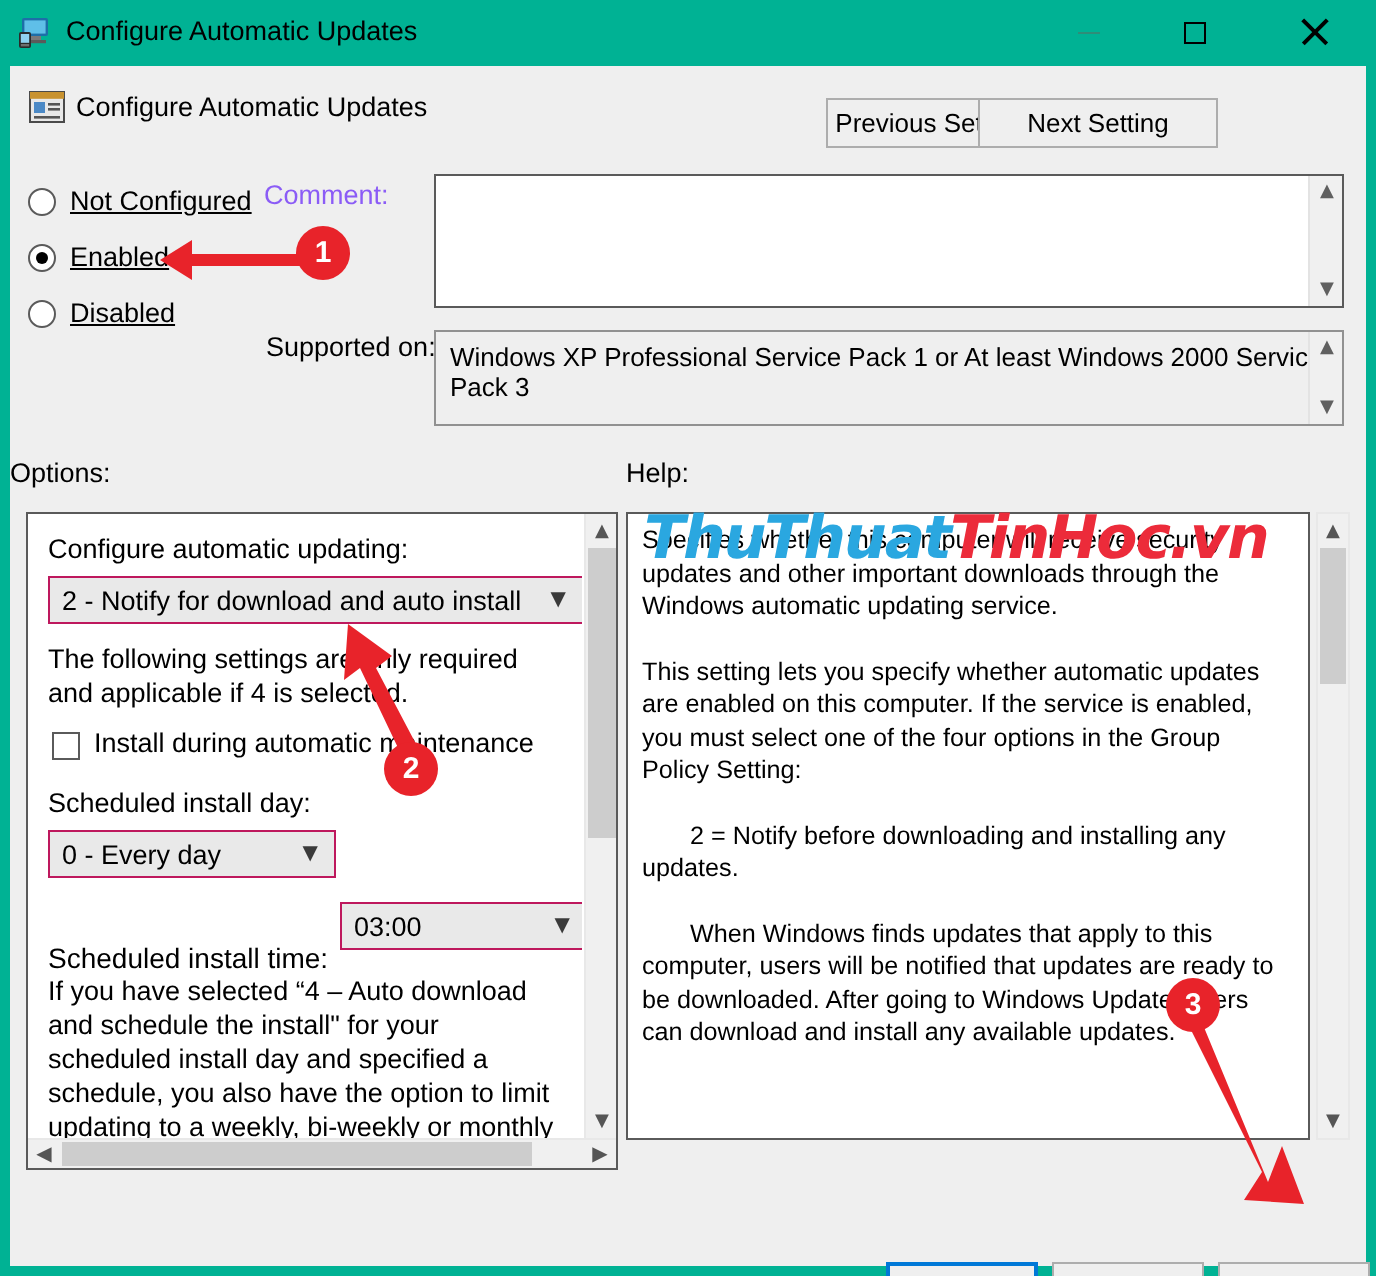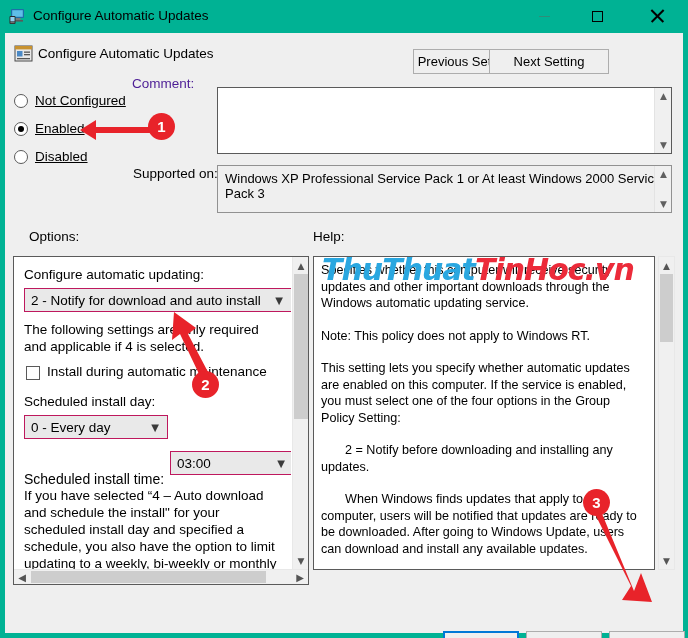--- a/index.html
+++ b/index.html
@@ -71,21 +71,21 @@
     border:1px solid #5a5a5a;background:#fff;box-sizing:border-box;
   }
   .radio-row .rb.sel:after{
     content:"";position:absolute;left:3px;top:3px;width:6px;height:6px;border-radius:50%;background:#000;
   }
   .radio-row .lbl{position:absolute;left:21px;top:0px;white-space:nowrap;text-decoration:underline;}
   .r1{top:60px;}
   .r2{top:88px;}
   .r3{top:116px;}
 
-  .lbl-comment{position:absolute;left:127px;top:43px;font-size:13.5px;color:#4c1d95;}
+  .lbl-comment{position:absolute;left:127px;top:57px;font-size:13.5px;color:#8b5cf6;}
   .lbl-supported{position:absolute;left:128px;top:133px;font-size:13.5px;color:#000;}
 
   .field-comment{
     position:absolute;left:212px;top:54px;width:455px;height:67px;
     background:#fff;border:1px solid #5a5a5a;box-sizing:border-box;
   }
   .field-supported{
     position:absolute;left:212px;top:132px;width:455px;height:48px;
     background:#efefef;border:1px solid #919191;box-sizing:border-box;
     font-size:13px;color:#000;padding:5px 7px;overflow:hidden;
@@ -95,21 +95,21 @@
     background:#f0f0f0;border-left:1px solid #e3e3e3;box-sizing:border-box;
   }
   .vsb .ar{
     position:absolute;left:0;width:17px;height:16px;
     display:flex;align-items:center;justify-content:center;
     font-size:9px;color:#606060;font-family:"DejaVu Sans",sans-serif;
   }
   .vsb .ar.up{top:0;}
   .vsb .ar.dn{bottom:0;}
 
-  .lbl-options{position:absolute;left:24px;top:196px;font-size:13.5px;color:#000;}
+  .lbl-options{position:absolute;left:0;top:196px;font-size:13.5px;color:#000;}
   .lbl-help{position:absolute;left:308px;top:196px;font-size:13.5px;color:#000;}
 
   
   .panel-options{
     position:absolute;left:8px;top:223px;width:296px;height:329px;
     background:#fff;border:1px solid #5a5a5a;box-sizing:border-box;
   }
   .opt-inner{
     position:absolute;left:0;top:0;right:17px;bottom:15px;overflow:hidden;
     padding:8px 10px 0 10px;box-sizing:border-box;
@@ -334,21 +334,20 @@
       <div class="opt-hsb">
         <span class="ar lt">◀</span>
         <span class="thumb"></span>
         <span class="ar rt">▶</span>
       </div>
     </div>
 
     <div class="panel-help">
       <div class="help-inner">
         <p>Specifies whether this computer will receive security updates and other important downloads through the Windows automatic updating service.</p>
-        <p>Note: This policy does not apply to Windows RT.</p>
         <p>This setting lets you specify whether automatic updates are enabled on this computer. If the service is enabled, you must select one of the four options in the Group Policy Setting:</p>
         <p class="ind">2 = Notify before downloading and installing any updates.</p>
         <p class="ind">When Windows finds updates that apply to this computer, users will be notified that updates are ready to be downloaded. After going to Windows Update, users can download and install any available updates.</p>
 
       </div>
     </div>
     <div class="help-vsb">
       <span class="ar up">▲</span>
       <span class="thumb"></span>
       <span class="ar dn">▼</span>

